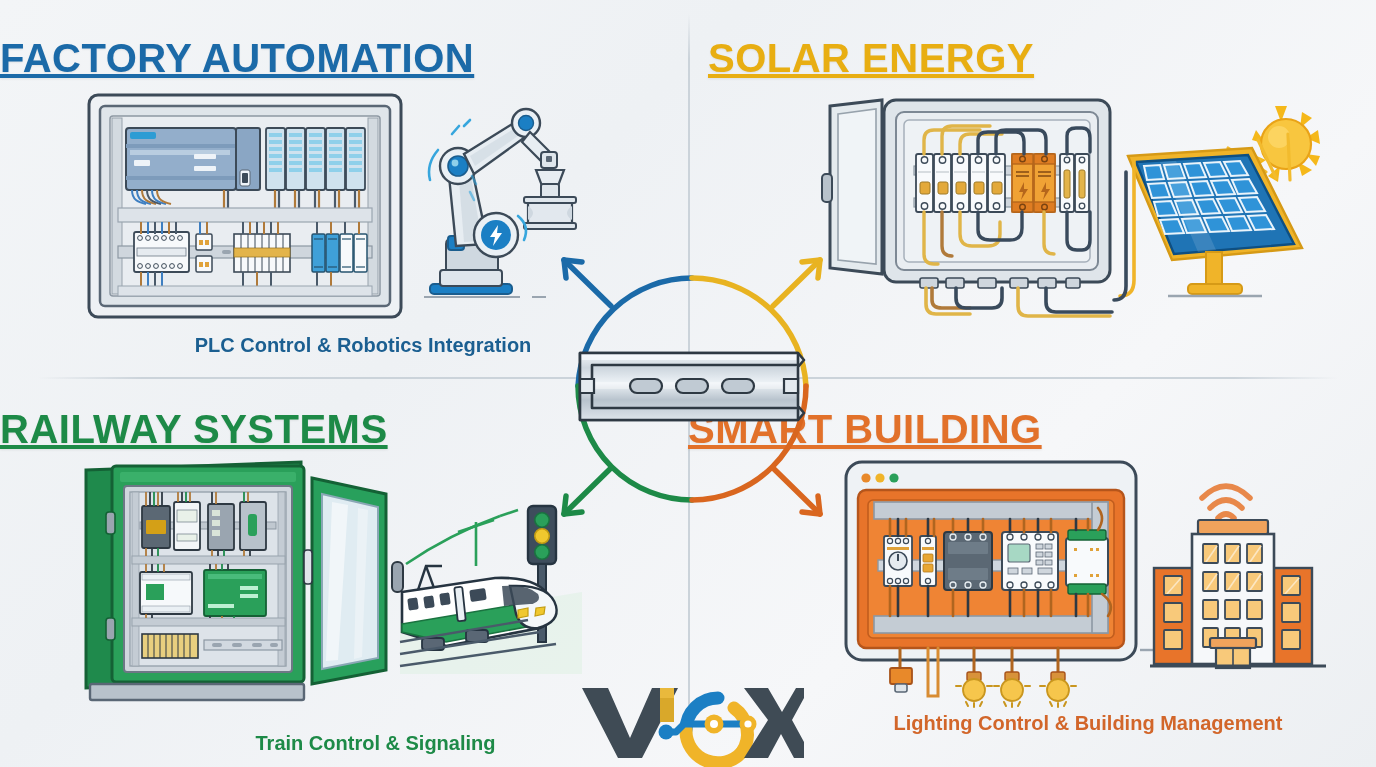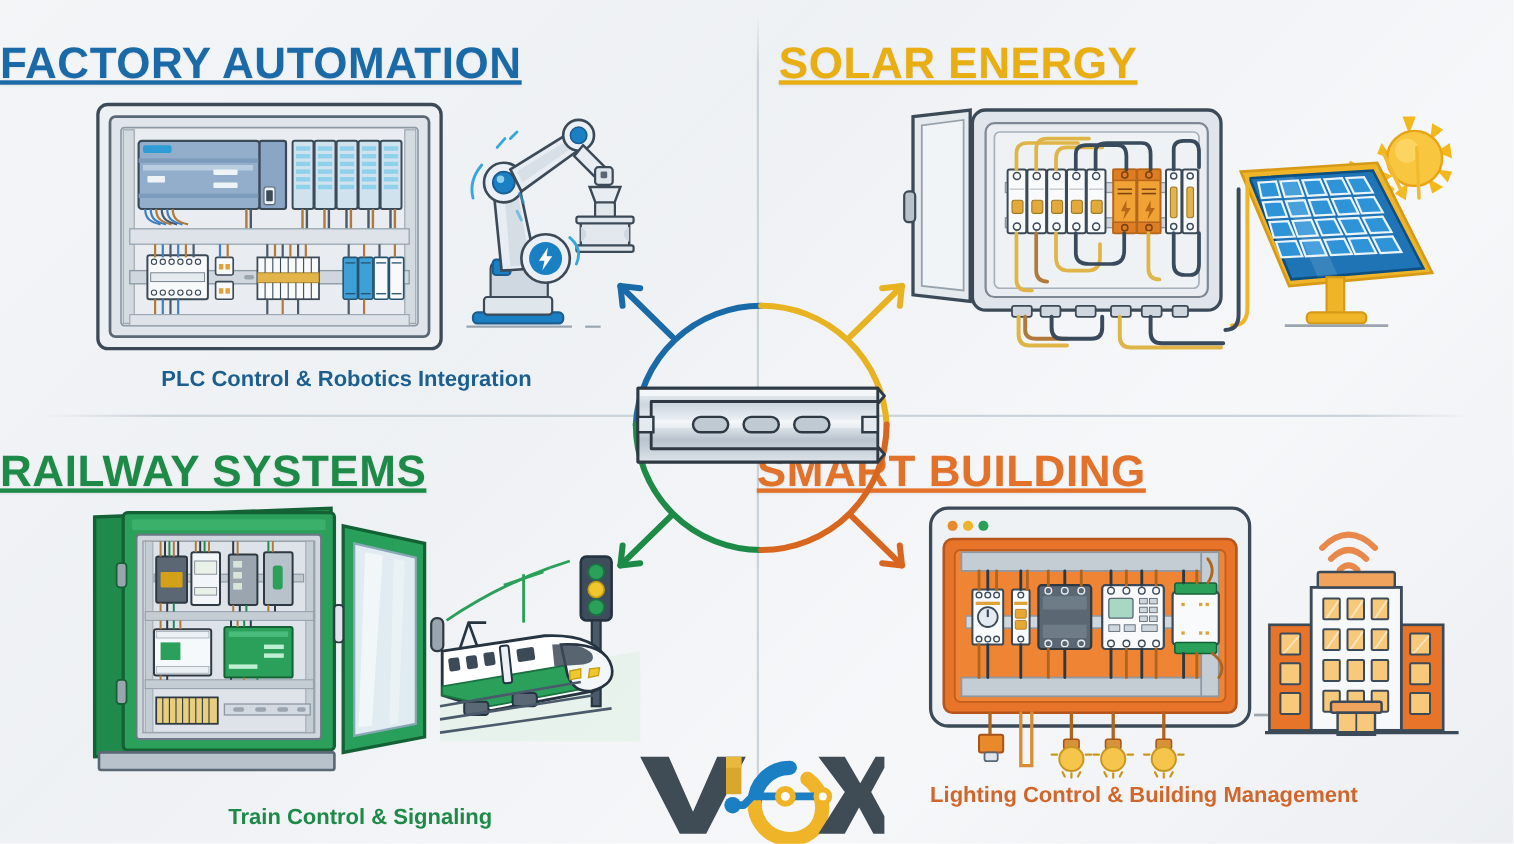--- a/index.html
+++ b/index.html
@@ -42,20 +42,21 @@
   #title-railway  { left: 0;   top: 407px; width: 572px; color: #1d8a47; }
   #title-smart    { left: 688px; top: 407px; width: 580px; color: #e2712a; }
 
   
   .q-caption {
     position: absolute;
     font-size: 20px;
     font-weight: 700;
     text-align: center;
     white-space: nowrap;
+    margin-left: 48px;
   }
   #cap-factory { left: 0;   top: 334px; width: 630px; color: #1b5f91; }
   #cap-solar   { left: 730px; top: 334px; width: 620px; color: #d4a017; }
   #cap-railway { left: 0;   top: 732px; width: 655px; color: #1d8a47; }
   #cap-smart   { left: 730px; top: 712px; width: 620px; color: #d2662a; }
 
   
   .illo { position: absolute; }
   #illo-plc      { left: 86px;  top: 92px;  width: 318px; height: 228px; }
   #illo-robot    { left: 412px; top: 98px;  width: 178px; height: 212px; }

